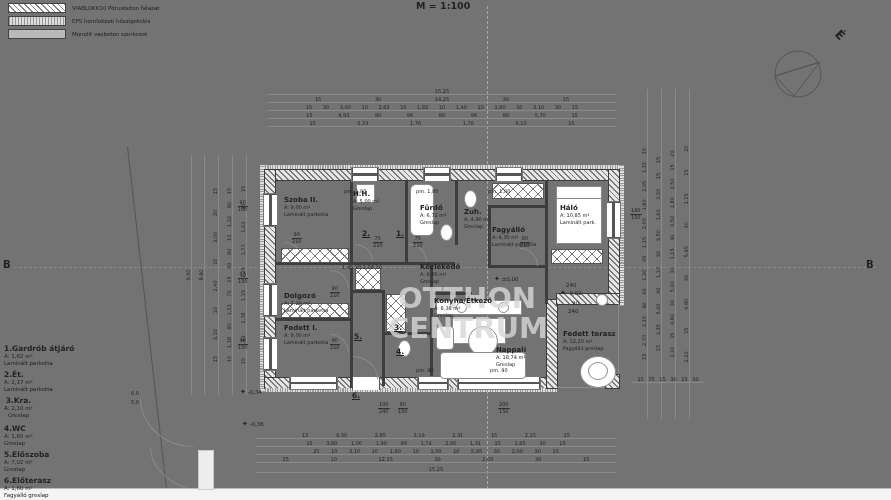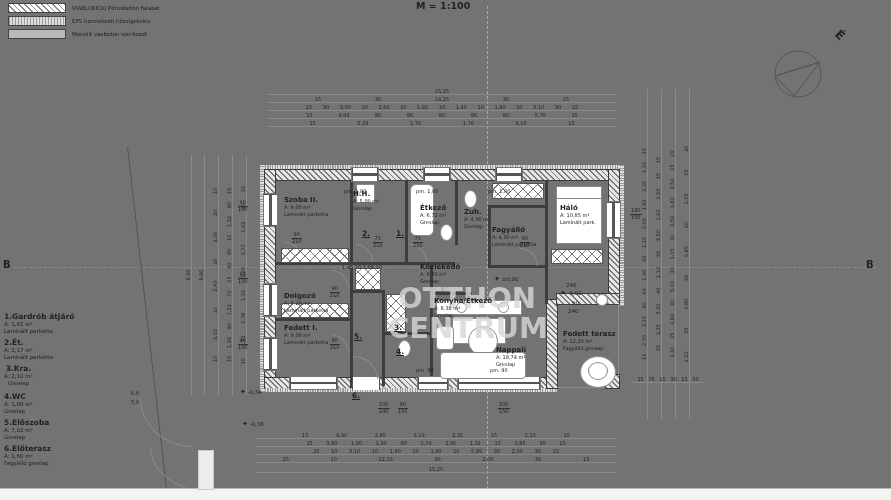--- a/index.html
+++ b/index.html
@@ -37,21 +37,21 @@
   .frac{position:absolute;font-size:5px;line-height:5.5px;text-align:center;z-index:6;}
   .frac .t{display:block;border-bottom:1px solid #333;padding:0 1px;}
   .frac .b{display:block;}
   .mark{position:absolute;font-weight:bold;font-size:7.5px;text-decoration:underline;z-index:6;}
   .lvl{position:absolute;font-size:5.5px;white-space:nowrap;z-index:6;}
   .lvl .ic{font-size:7px;}
   .wm{position:absolute;color:#d7d7d7;font-weight:bold;z-index:5;opacity:.8;line-height:1;}
   .dash{position:absolute;border-top:1px dashed #8a8a8a;}
   .dashV{position:absolute;border-left:1px dashed #aaa;}
   .secB{position:absolute;font-size:10px;font-weight:bold;}
-  .rl{position:absolute;white-space:nowrap;}
+  .rl{position:absolute;white-space:nowrap;margin-top:32px;}
   .rl .nm{font-size:7.5px;font-weight:bold;display:block;line-height:9px;}
   .rl .sub{font-size:5.5px;display:block;line-height:7px;}
   .bound{position:absolute;height:1px;background:#555;transform-origin:0 0;}
 </style>
 </head>
 <body>
 
 <div id="canvas">
 
   <div class="leg-row" style="left:8px;top:3px;">
@@ -171,21 +171,21 @@
     <span class="nm">Szoba II.</span>
     <span class="sub">A: 9,00 m²</span>
     <span class="sub">Laminált parketta</span>
   </div>
   <div class="room" style="left:353px;top:190px;">
     <span class="nm">H.H.</span>
     <span class="sub">A: 5,00 m²</span>
     <span class="sub">Greslap</span>
   </div>
   <div class="room" style="left:420px;top:204px;">
-    <span class="nm">Étkező</span>
+    <span class="nm">Fürdő</span>
     <span class="sub">A: 6,72 m²</span>
     <span class="sub">Greslap</span>
   </div>
   <div class="room" style="left:464px;top:208px;">
     <span class="nm">Zuh.</span>
     <span class="sub">A: 4,90 m²</span>
     <span class="sub">Greslap</span>
   </div>
   <div class="room" style="left:492px;top:226px;">
     <span class="nm">Fagyálló</span>

